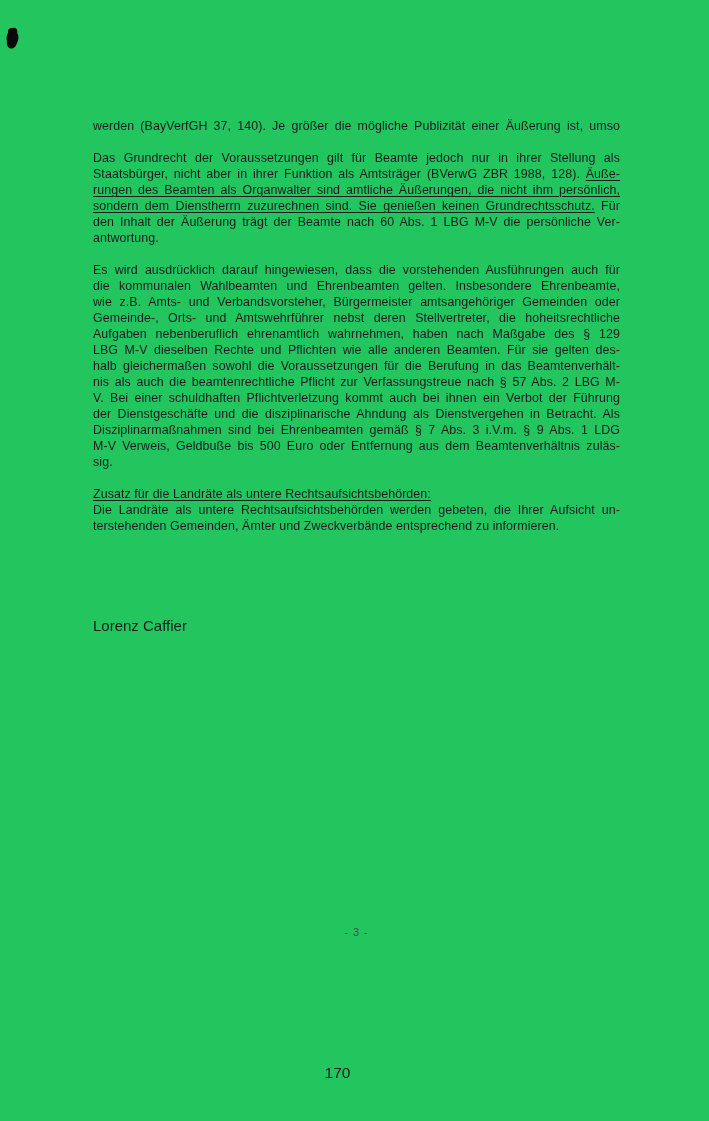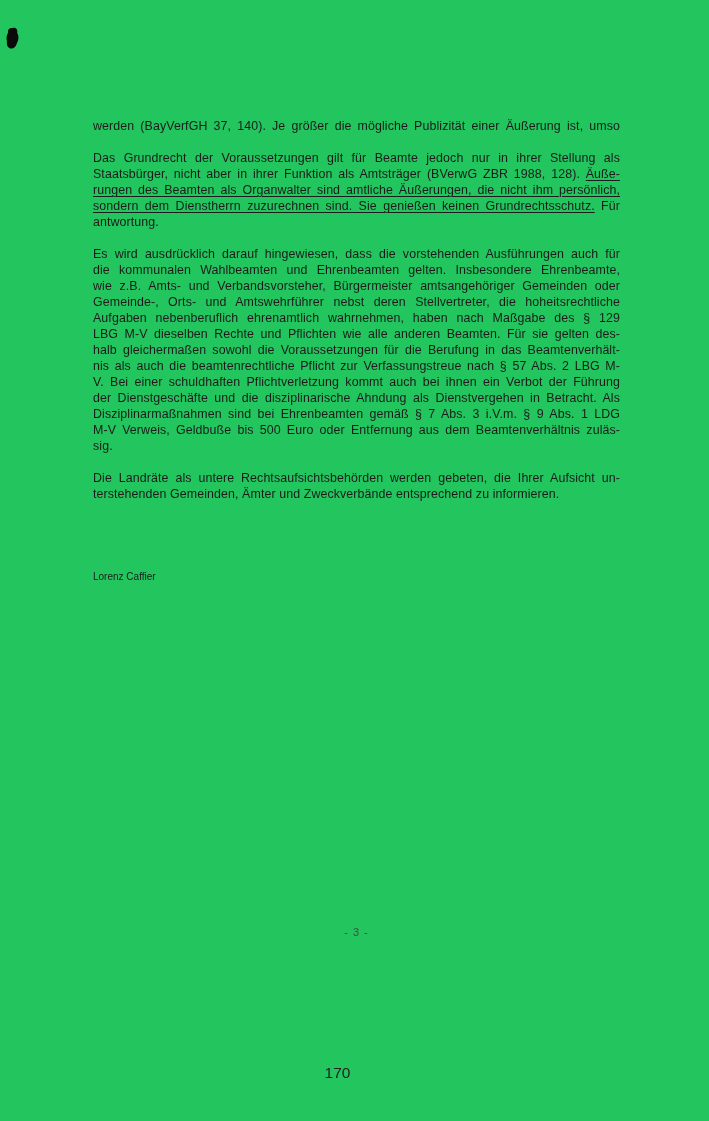--- a/index.html
+++ b/index.html
@@ -20,21 +20,21 @@
     line-height: 16px;
     letter-spacing: 0.1px;
   }
   .line.just { text-align: justify; text-align-last: justify; }
   .u {
     text-decoration: underline;
     text-decoration-thickness: 1px;
     text-underline-offset: 2px;
     margin-top: 28px;
   }
-  .sig { margin-top: 67px; font-size: 10px; line-height: 16px; }
+  .sig { margin-top: 84px; font-size: 15px; line-height: 16px; }
   .page-marker {
     position: absolute;
     top: 926px;
     left: 93px;
     width: 527px;
     text-align: center;
     font-size: 11px;
     letter-spacing: 1px;
     color: #4a4a4a;
   }
@@ -61,38 +61,40 @@
   <div class="textblock">
 
     <div class="para">
         <div class="line just"><span>werden (BayVerfGH 37, 140). Je größer die mögliche Publizität einer Äußerung ist, umso</span></div>
       </div>
       <div class="para">
         <div class="line just"><span>Das Grundrecht der Voraussetzungen gilt für Beamte jedoch nur in ihrer Stellung als</span></div>
         <div class="line just"><span>Staatsbürger, nicht aber in ihrer Funktion als Amtsträger (BVerwG ZBR 1988, 128). </span><span class="u">Äuße-</span></div>
         <div class="line just"><span class="u">rungen des Beamten als Organwalter sind amtliche Äußerungen, die nicht ihm persönlich,</span></div>
         <div class="line just"><span class="u">sondern dem Dienstherrn zuzurechnen sind. Sie genießen keinen Grundrechtsschutz.</span><span> Für</span></div>
+        <div class="line just"><span>den Inhalt der Äußerung trägt der Beamte nach 60 Abs. 1 LBG M-V die persönliche Ver-</span></div>
         <div class="line"><span>antwortung.</span></div>
       </div>
       <div class="para">
         <div class="line just"><span>Es wird ausdrücklich darauf hingewiesen, dass die vorstehenden Ausführungen auch für</span></div>
         <div class="line just"><span>die kommunalen Wahlbeamten und Ehrenbeamten gelten. Insbesondere Ehrenbeamte,</span></div>
         <div class="line just"><span>wie z.B. Amts- und Verbandsvorsteher, Bürgermeister amtsangehöriger Gemeinden oder</span></div>
         <div class="line just"><span>Gemeinde-, Orts- und Amtswehrführer nebst deren Stellvertreter, die hoheitsrechtliche</span></div>
         <div class="line just"><span>Aufgaben nebenberuflich ehrenamtlich wahrnehmen, haben nach Maßgabe des § 129</span></div>
         <div class="line just"><span>LBG M-V dieselben Rechte und Pflichten wie alle anderen Beamten. Für sie gelten des-</span></div>
         <div class="line just"><span>halb gleichermaßen sowohl die Voraussetzungen für die Berufung in das Beamtenverhält-</span></div>
         <div class="line just"><span>nis als auch die beamtenrechtliche Pflicht zur Verfassungstreue nach § 57 Abs. 2 LBG M-</span></div>
         <div class="line just"><span>V. Bei einer schuldhaften Pflichtverletzung kommt auch bei ihnen ein Verbot der Führung</span></div>
         <div class="line just"><span>der Dienstgeschäfte und die disziplinarische Ahndung als Dienstvergehen in Betracht. Als</span></div>
         <div class="line just"><span>Disziplinarmaßnahmen sind bei Ehrenbeamten gemäß § 7 Abs. 3 i.V.m. § 9 Abs. 1 LDG</span></div>
         <div class="line just"><span>M-V Verweis, Geldbuße bis 500 Euro oder Entfernung aus dem Beamtenverhältnis zuläs-</span></div>
         <div class="line"><span>sig.</span></div>
       </div>
       <div class="para">
+        <div class="line"><span class="u">Zusatz für die Landräte als untere Rechtsaufsichtsbehörden:</span></div>
         <div class="line just"><span>Die Landräte als untere Rechtsaufsichtsbehörden werden gebeten, die Ihrer Aufsicht un-</span></div>
         <div class="line"><span>terstehenden Gemeinden, Ämter und Zweckverbände entsprechend zu informieren.</span></div>
       </div>
       <div class="sig">Lorenz Caffier</div>
   </div>
 
   <div class="page-marker">- 3 -</div>
 
   <div class="pdf-num">170</div>
 

